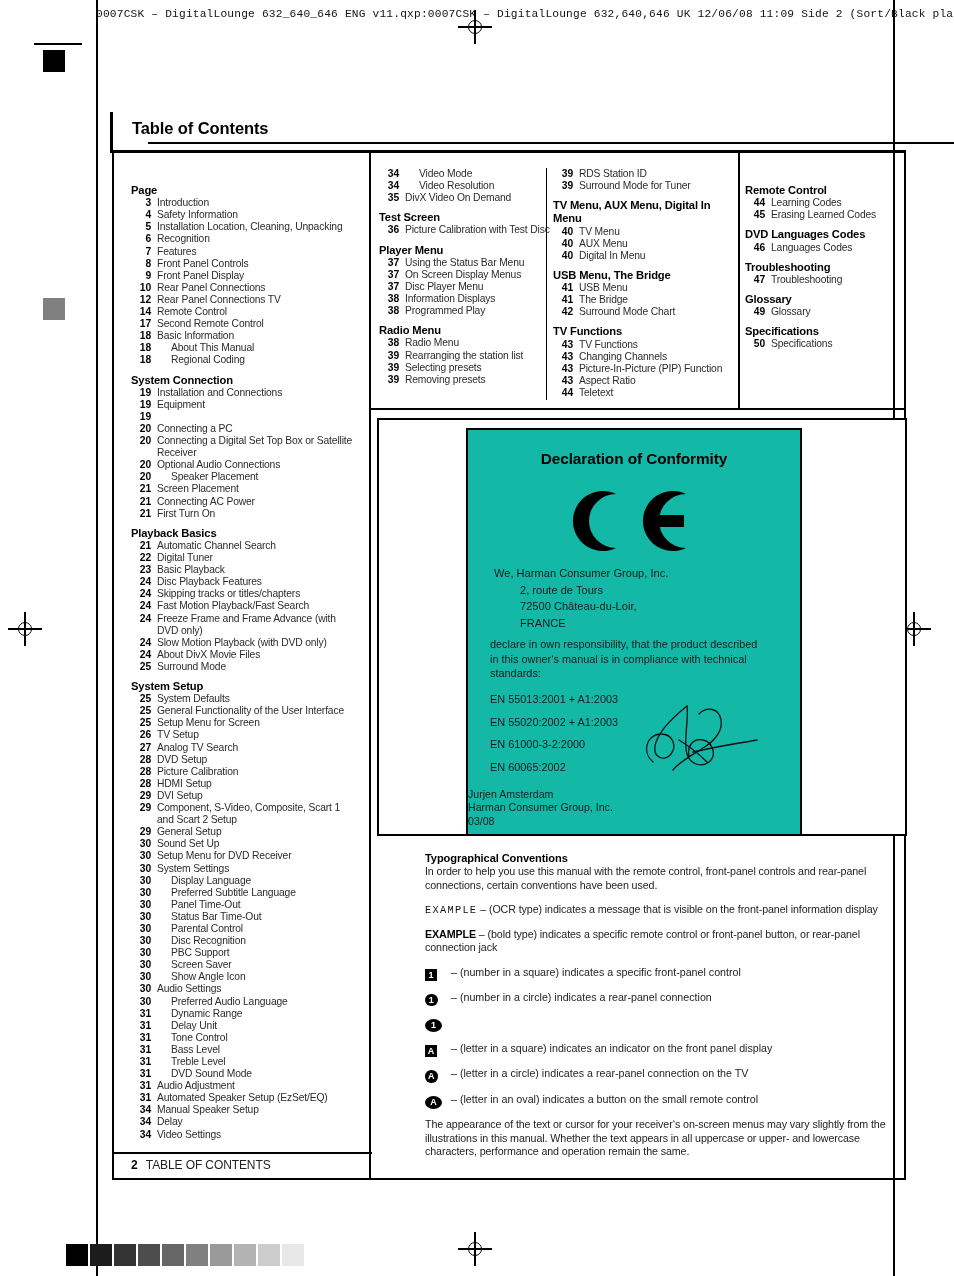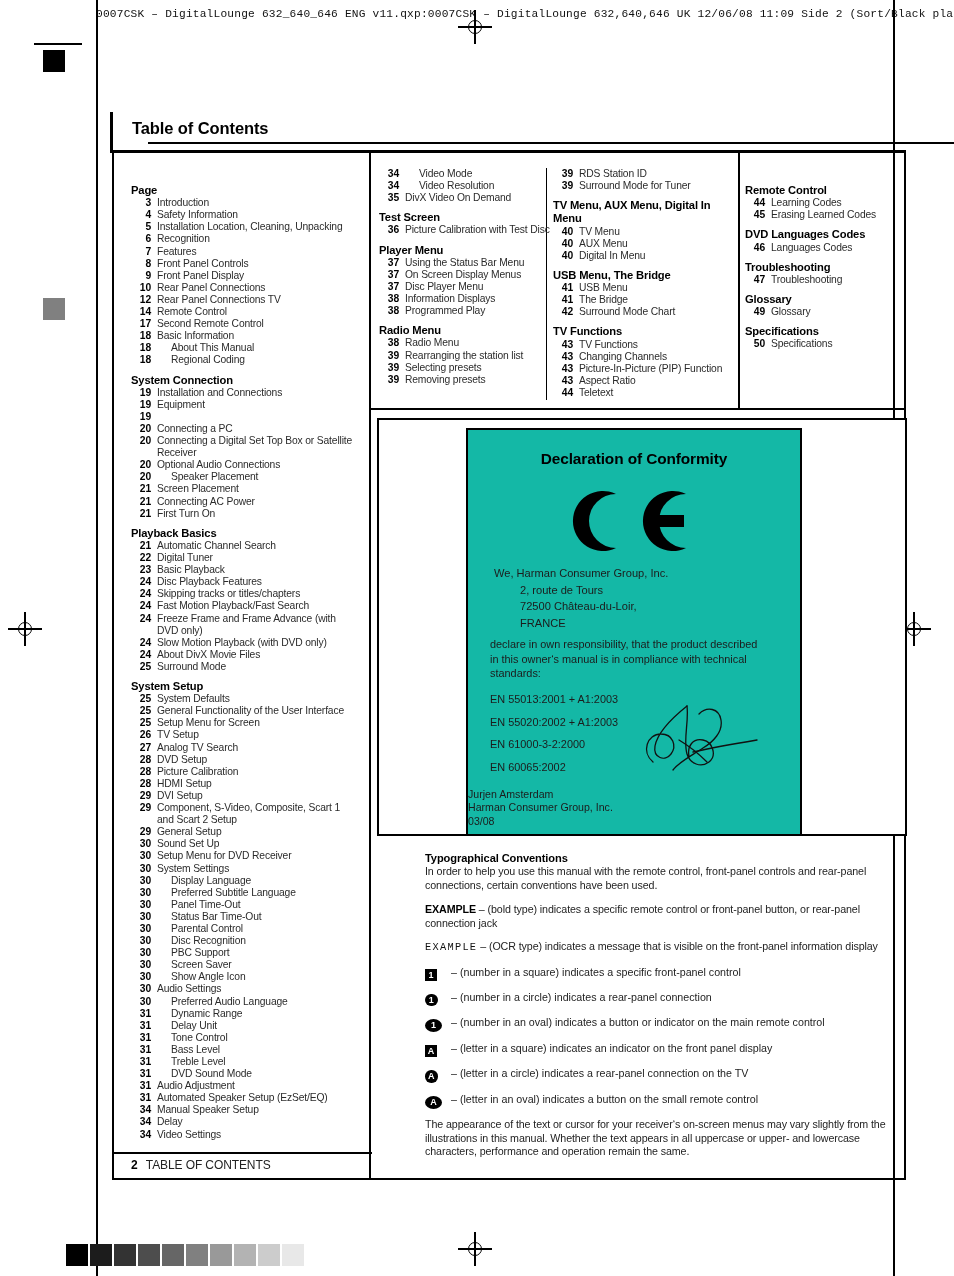--- a/index.html
+++ b/index.html
@@ -669,39 +669,38 @@
     </div>
 
   </div>
 </div>
 
 <div id="conv">
   <h3>Typographical Conventions</h3>
   <p class="tight">In order to help you use this manual with the remote control, front-panel controls and rear-panel connections, certain conventions have been used.</p>
 
   <p>
+    <span class="ocr">EXAMPLE</span><span> – (OCR type) indicates a message that is visible on the front-panel information display</span>
+  </p>
+
+  <p>
     <span class="exb">EXAMPLE</span><span> – (bold type) indicates a specific remote control or front-panel button, or rear-panel connection jack</span>
-  </p>
-
-  <p>
-    <span class="ocr">EXAMPLE</span><span> – (OCR type) indicates a message that is visible on the front-panel information display</span>
   </p>
 
   <div id="conv-symbols">
       <div class="conv-line">
         <span class="gl"><span class="g-sq">1</span></span>
         <span class="tx">– (number in a square) indicates a specific front-panel control</span>
       </div>
       <div class="conv-line">
         <span class="gl"><span class="g-ci">1</span></span>
         <span class="tx">– (number in a circle) indicates a rear-panel connection</span>
       </div>
       <div class="conv-line">
         <span class="gl"><span class="g-ov">1</span></span>
-        <span class="tx">– (number in an oval) indicates a button or indicator on the main remote control</span>
       </div>
       <div class="conv-line">
         <span class="gl"><span class="g-sq">A</span></span>
         <span class="tx">– (letter in a square) indicates an indicator on the front panel display</span>
       </div>
       <div class="conv-line">
         <span class="gl"><span class="g-ci">A</span></span>
         <span class="tx">– (letter in a circle) indicates a rear-panel connection on the TV</span>
       </div>
       <div class="conv-line">

